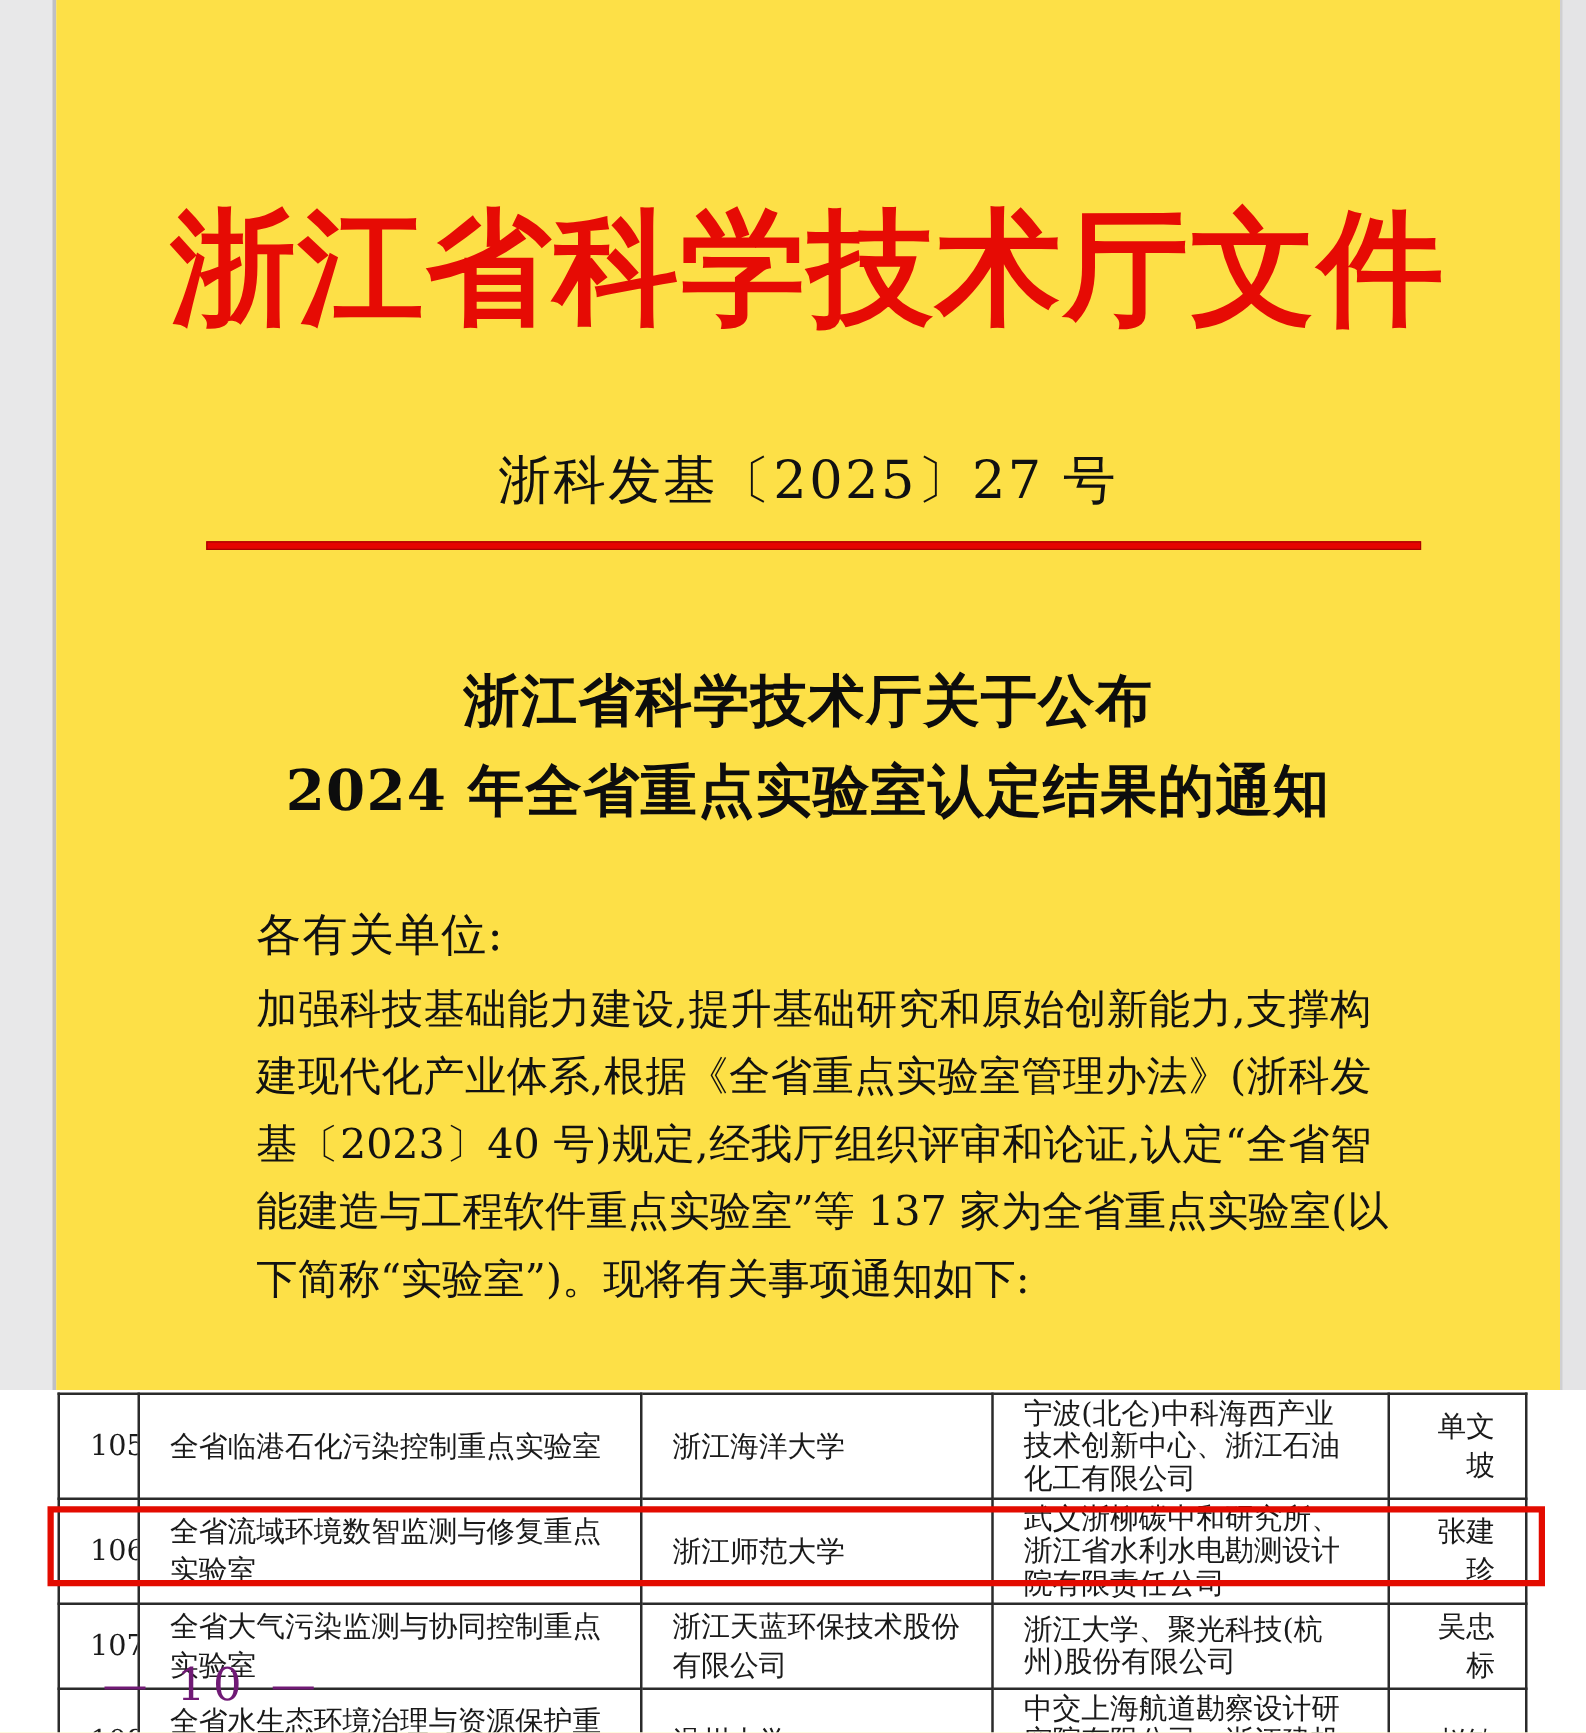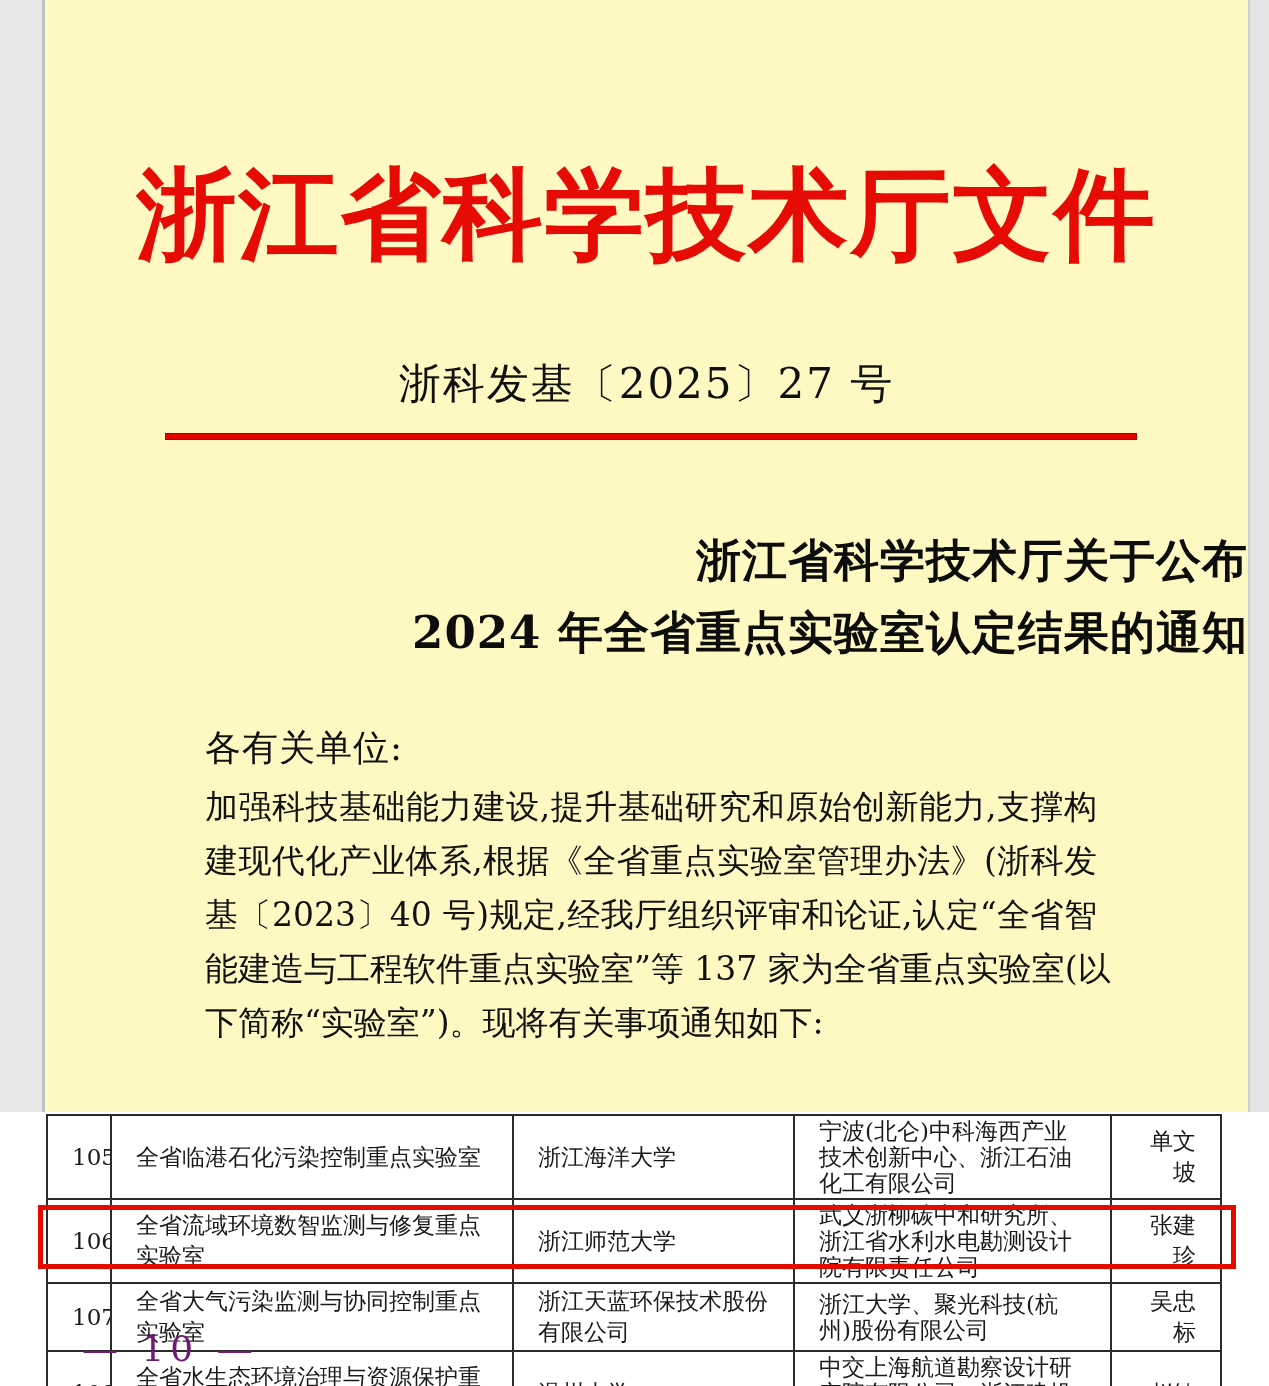--- a/index.html
+++ b/index.html
@@ -20,42 +20,42 @@
     position: absolute; left: 0; top: 0; width: 45px; height: 1112px;
     background: #e8e8e9; border-right: 3px solid #c0c0c2;
   }
   .margin-right {
     position: absolute; left: 1248px; top: 0; width: 21px; height: 1112px;
     background: #e4e4e6; border-left: 2px solid #cfcfd1;
   }
 
   .page {
     position: absolute; left: 45px; top: 0; width: 1203px; height: 1112px;
-    background: #fef9c3;
+    background: #fde047;
   }
 
   .agency-title {
     position: absolute; left: 0; top: 148px; width: 100%;
     margin: 0; text-align: center;
     font-size: 100px; line-height: 132px; font-weight: bold;
     color: #e60b04; letter-spacing: 2px; white-space: nowrap;
   }
 
   .doc-number {
     position: absolute; left: 0; top: 356px; width: 100%;
     text-align: center; font-size: 42px; letter-spacing: 2px; color: #111;
   }
 
   .red-rule {
     position: absolute; left: 120px; top: 433px; width: 972px; height: 7px;
     background: #e60400; box-shadow: inset 0 0 0 1px #a80300;
   }
 
   .doc-title { position: absolute; left: 0; width: 100%; margin: 0;
-    text-align: right; font-weight: bold; font-size: 45px; color: #0d0d0d;
+    text-align: center; font-weight: bold; font-size: 45px; color: #0d0d0d;
     letter-spacing: 1px; white-space: nowrap; }
   .doc-title.line1 { top: 531px; }
   .doc-title.line2 { top: 603px; }
 
   .salutation {
     position: absolute; left: 160px; top: 724px;
     font-size: 36px; color: #111; letter-spacing: 1px;
   }
 
   .body-block {

